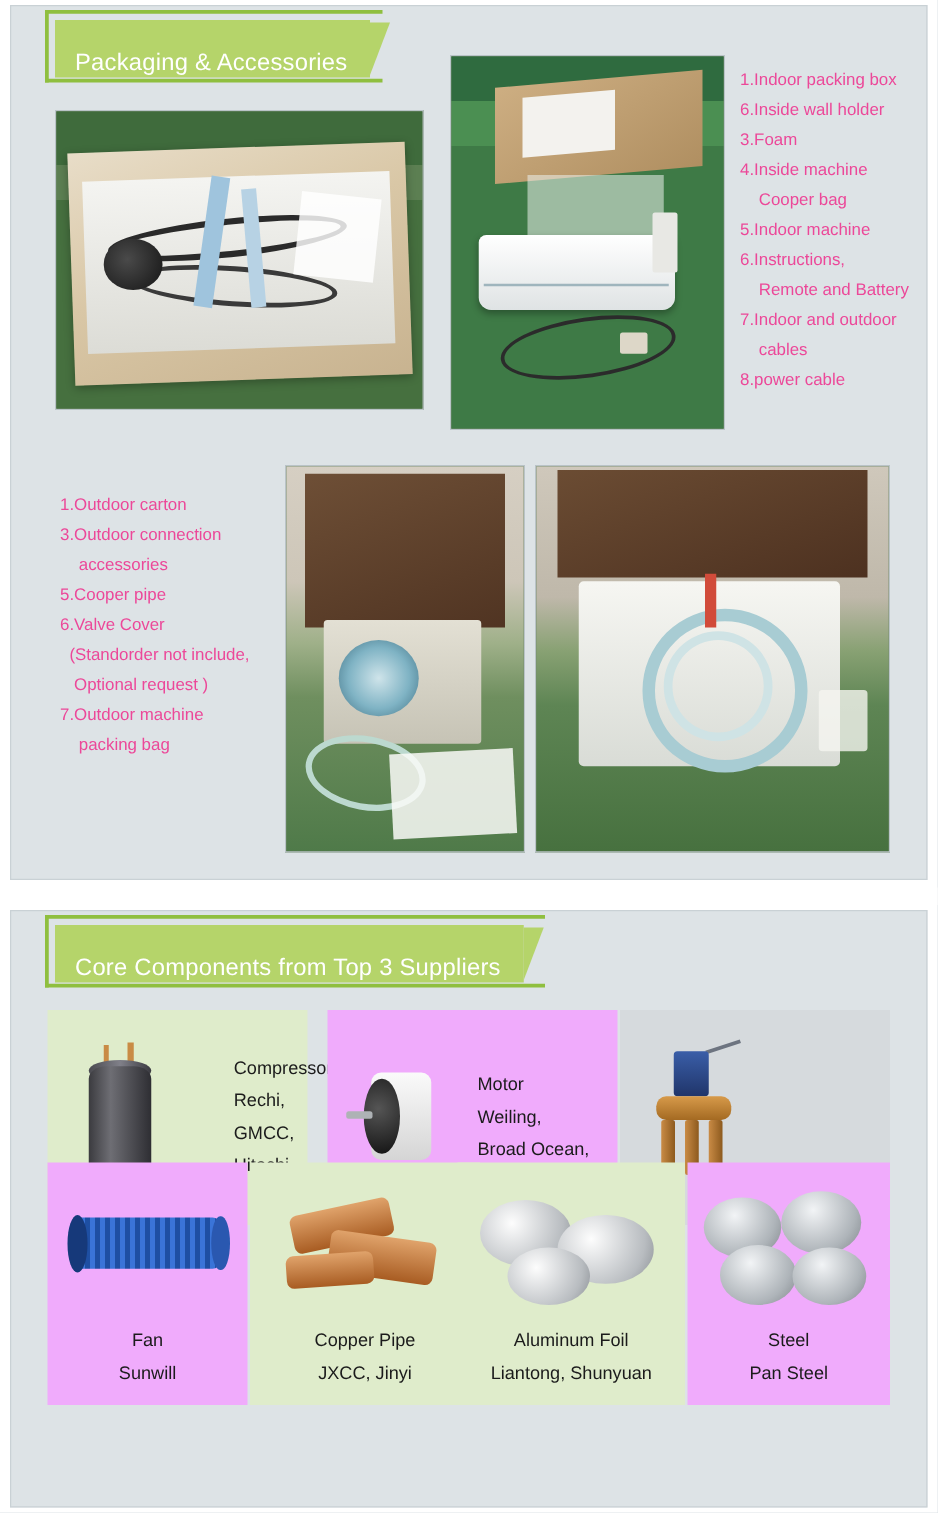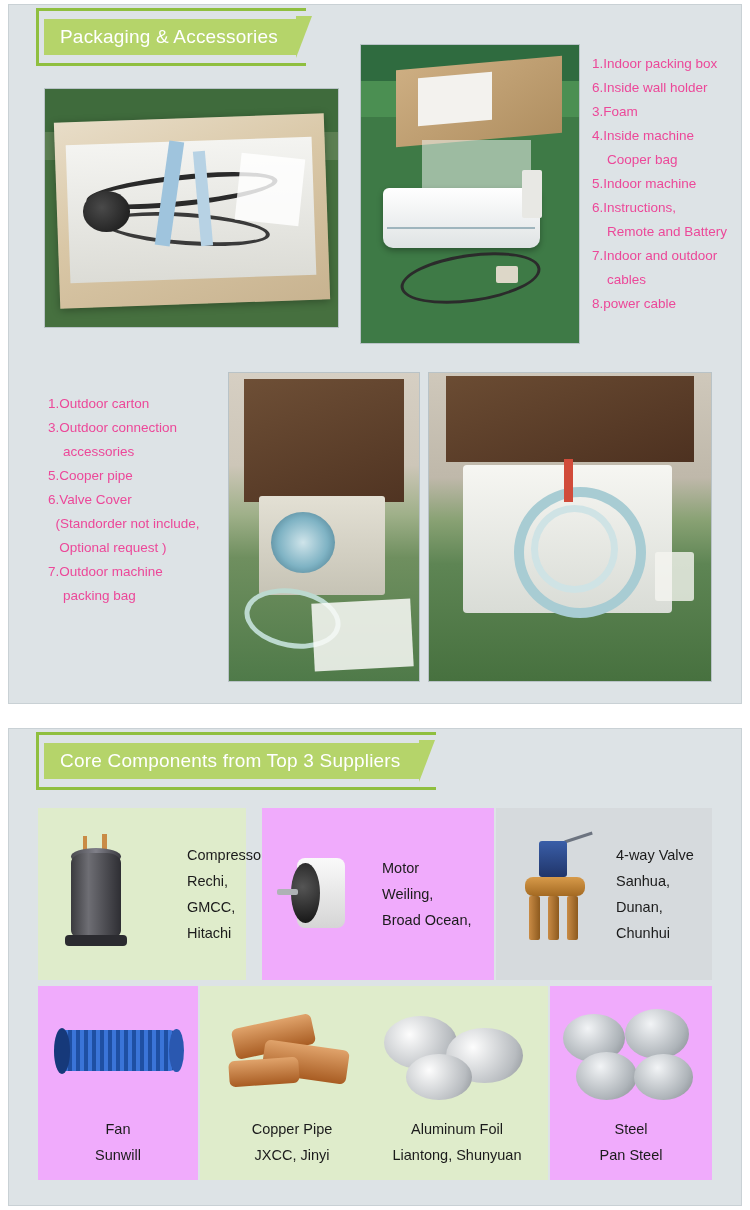--- a/index.html
+++ b/index.html
@@ -35,23 +35,23 @@
 
   
   .ribbon {
     position: absolute;
     display: flex;
     align-items: center;
     box-sizing: border-box;
   }
   .ribbon .ribbon-bar {
     background: #b5d46a;
-    height: 36px;
+    height: 46px;
     display: flex;
-    align-items: center;
+    align-items: flex-end;
     padding: 0 18px 0 16px;
     box-sizing: border-box;
   }
   .ribbon .ribbon-title {
     font-size: 19px;
     color: #ffffff;
     white-space: nowrap;
     letter-spacing: .2px;
   }
   .ribbon .ribbon-tail {
@@ -245,21 +245,21 @@
   #list-outdoor { left: 48px; top: 392px; width: 180px; }
   .list .li { white-space: pre-wrap; }
 
   
   .comp-cell {
     position: absolute;
     box-sizing: border-box;
     display: flex;
   }
   .comp-cell.row1 { top: 808px; height: 172px; align-items: center; }
-  .comp-cell.row2 { top: 986px; height: 194px; flex-direction: column; align-items: center; justify-content: flex-start; }
+  .comp-cell.row2 { top: 930px; height: 194px; flex-direction: column; align-items: center; justify-content: flex-start; }
 
   .comp-green { background: #dfeccb; }
   .comp-cream { background: #f0abfc; }
   .comp-gray  { background: #d6dadd; }
 
   #cell-compressor { left: 38px; width: 208px; gap: 29px; }
   #cell-motor      { left: 262px; width: 232px; }
   #cell-valve      { left: 496px; width: 216px; }
 
   #cell-fan        { left: 38px; width: 160px; }
@@ -517,25 +517,20 @@
 
   <div class="comp-cell row1 comp-gray" id="cell-valve">
     <div class="comp-art art-valve">
       <div class="wire"></div>
         <div class="coil"></div>
         <div class="bodyv"></div>
       <div class="t1"></div>
         <div class="t2"></div>
         <div class="t3"></div>
     </div>
-    <div class="comp-text">
-      <div>4-way Valve</div>
-      <div>Sanhua, Dunan,</div>
-      <div>Chunhui</div>
-    </div>
   </div>
 
   <div class="comp-cell row2 comp-cream" id="cell-fan">
     <div class="comp-art art-fan">
       <div class="roll"></div>
         <div class="capl"></div>
         <div class="capr"></div>
     </div>
     <div class="comp-text">
       <div>Fan</div>

